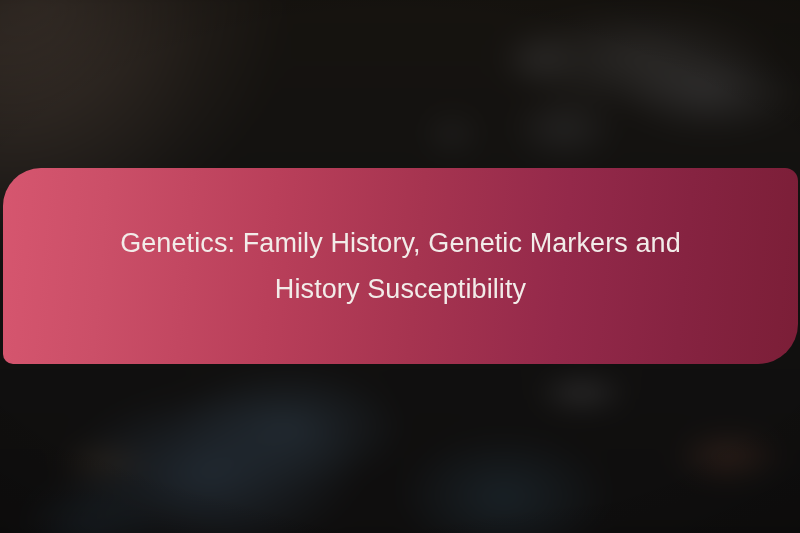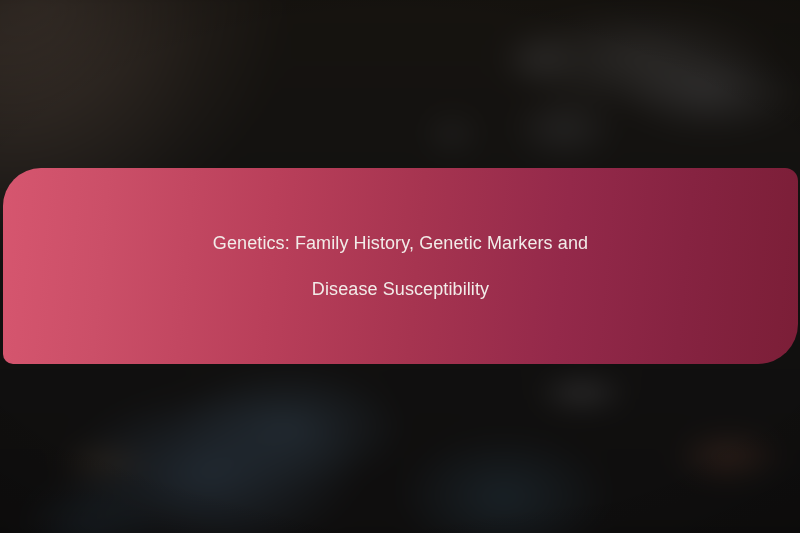--- a/index.html
+++ b/index.html
@@ -73,21 +73,21 @@
     justify-content: center;
     padding: 0 46px;
   }
 
   #banner-title {
     margin: 0;
     width: 100%;
     text-align: center;
     color: #f2ece9;
     font-family: "Liberation Sans", sans-serif;
-    font-size: 18px;
+    font-size: 27px;
     font-weight: 400;
     line-height: 46px;
     letter-spacing: 0.1px;
     text-rendering: optimizeLegibility;
   }
   #banner-title .line {
     display: block;
     white-space: nowrap;
   }
 </style>
@@ -95,17 +95,17 @@
 <body>
 
 <div id="stage">
 
   <div id="backdrop"></div>
   <div id="backdrop-vignette"></div>
 
   <div id="title-banner">
     <h1 id="banner-title">
       <span class="line">Genetics: Family History, Genetic Markers and</span>
-      <span class="line">Disease Susceptibility</span>
+      <span class="line">History Susceptibility</span>
     </h1>
   </div>
 
 </div>
 
 </body></html>

